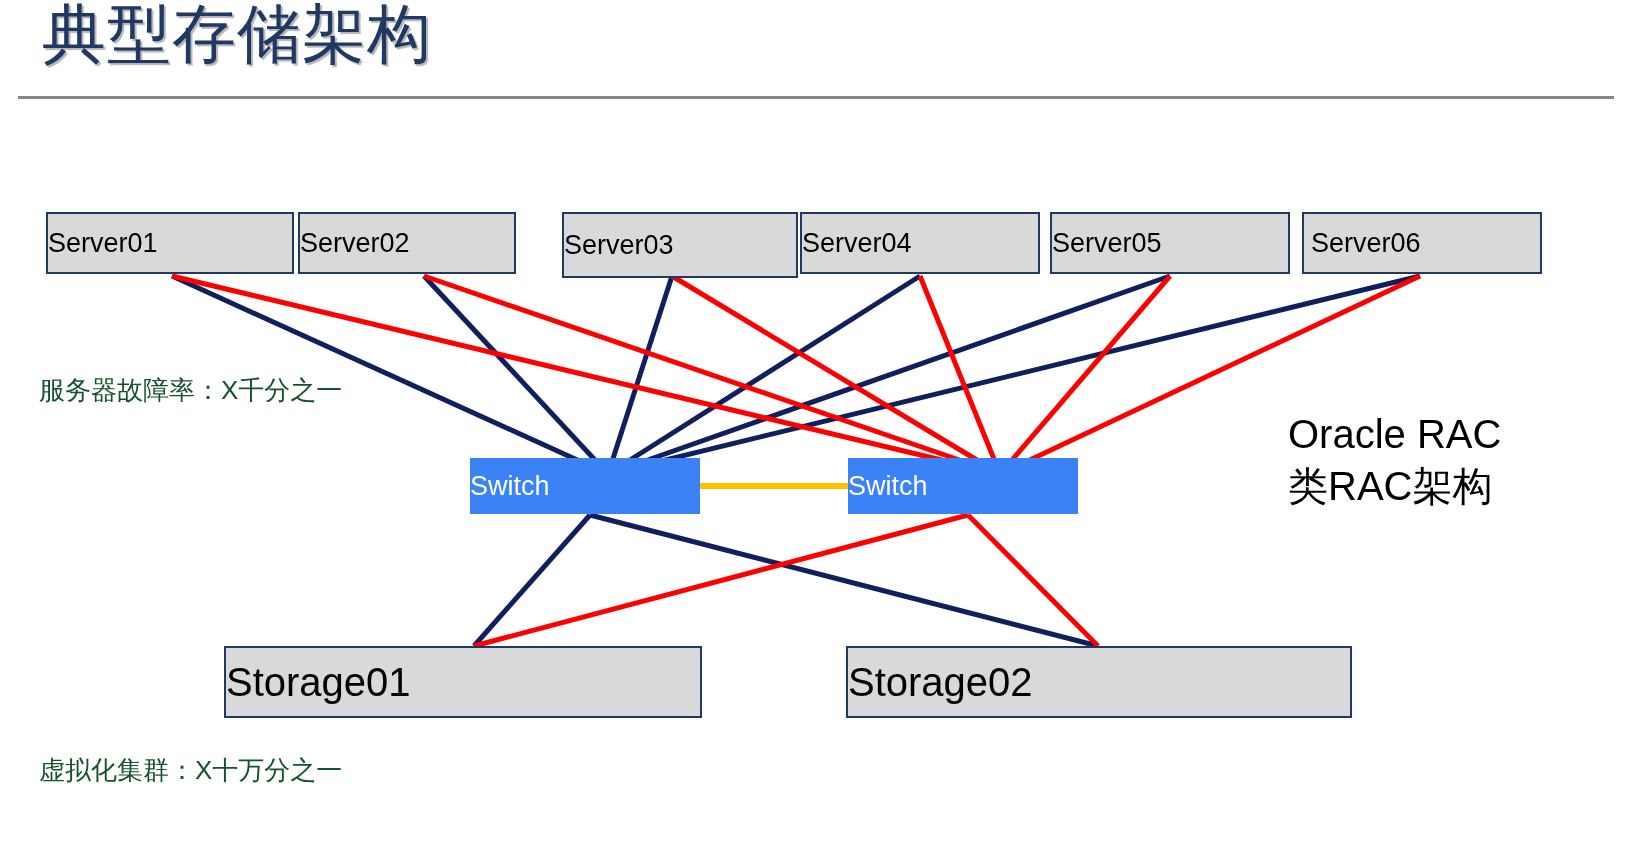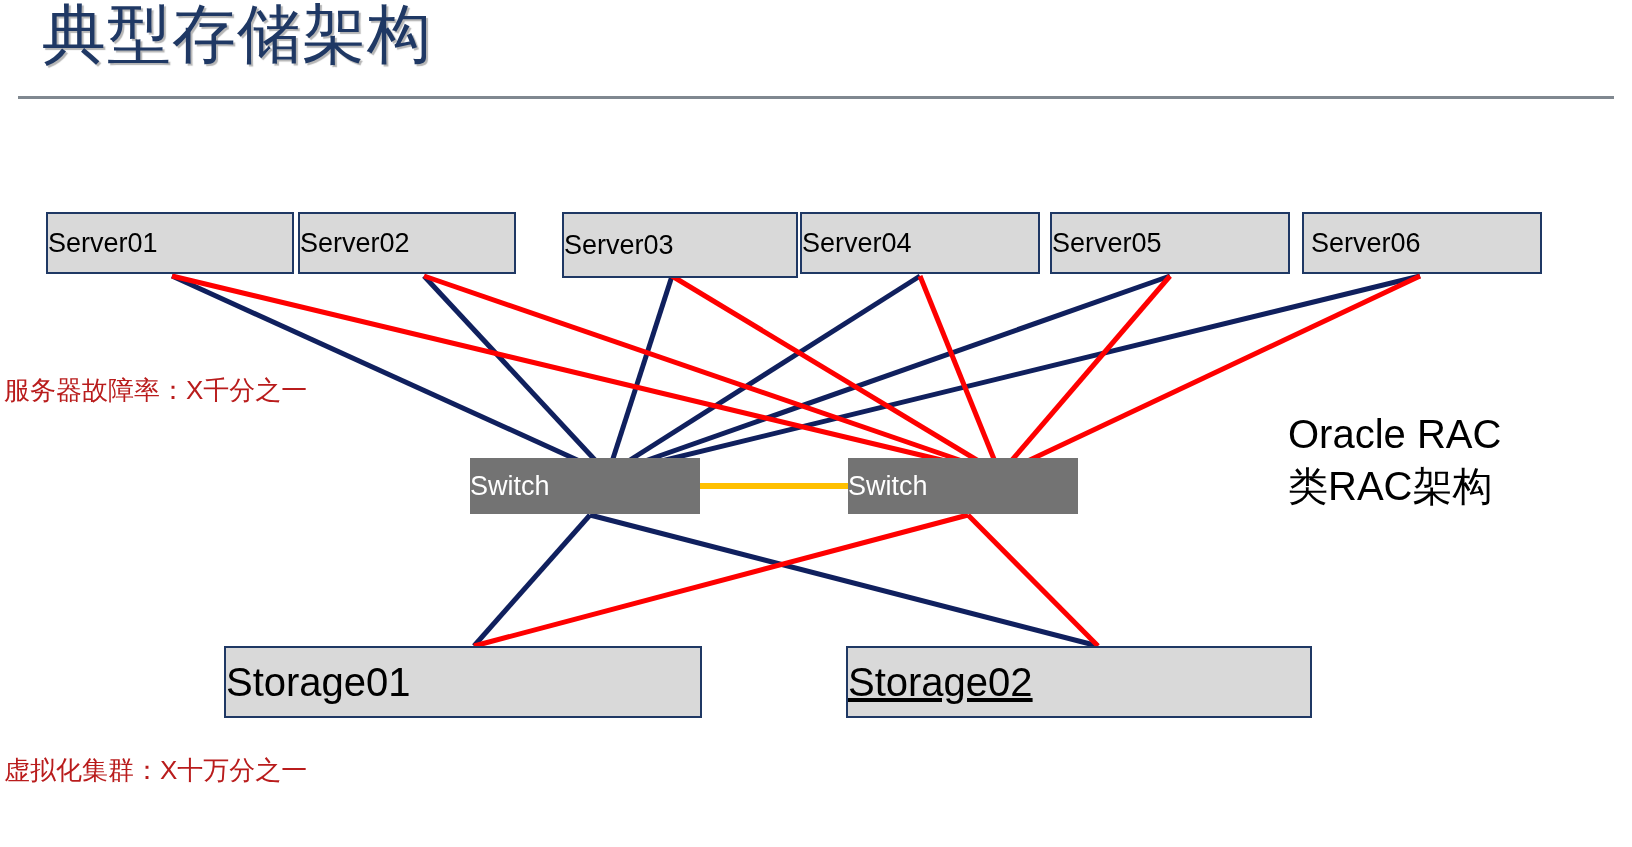--- a/index.html
+++ b/index.html
@@ -61,41 +61,42 @@
   }
   .node.server {
     background: #d9d9d9;
     border: 2px solid #1f3864;
     color: #000000;
     font-size: 27px;
     height: 62px;
     width: 248px;
   }
   .node.switch {
-    background: #737373;
+    background: #3b82f6;
     border: none;
     color: #ffffff;
     font-size: 27px;
     height: 56px;
     width: 230px;
   }
   .node.storage {
     background: #d9d9d9;
     border: 2px solid #1f3864;
     color: #000000;
     font-size: 40px;
     height: 72px;
   }
 
   
   .annotation {
     position: absolute;
-    color: #b91c1c;
+    color: #14532d;
     font-size: 26px;
     white-space: nowrap;
+    margin-left: 35px;
   }
   #right-note {
     position: absolute;
     left: 1288px;
     top: 408px;
     color: #000000;
     font-size: 40px;
     line-height: 1.30;
     white-space: nowrap;
   }
@@ -150,21 +151,21 @@
       </div>
       <div class="node switch" style="left: 470px; top: 458px; width: 230px; height: 56px;">
         <span>Switch</span>
       </div>
       <div class="node switch" style="left: 848px; top: 458px; width: 230px; height: 56px;">
         <span>Switch</span>
       </div>
       <div class="node storage" style="left: 224px; top: 646px; width: 478px; height: 72px;">
         <span>Storage01</span>
       </div>
-      <div class="node storage" style="left: 846px; top: 646px; width: 466px; height: 72px; text-decoration: underline;">
+      <div class="node storage" style="left: 846px; top: 646px; width: 506px; height: 72px;">
         <span>Storage02</span>
       </div>
     </div>
 
   <div class="annotation" style="left:4px; top:373px;">服务器故障率：X千分之一</div>
 
   <div class="annotation" style="left:4px; top:753px;">虚拟化集群：X十万分之一</div>
 
   <div id="right-note">
     <div>Oracle RAC</div>

